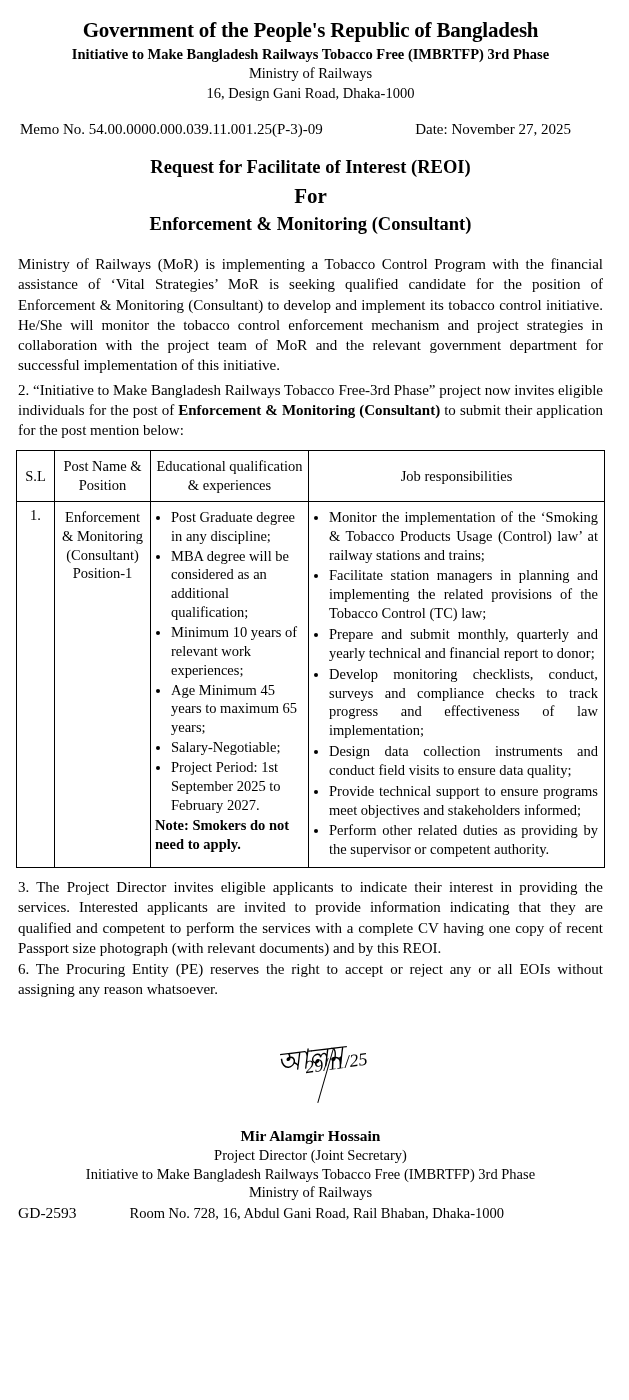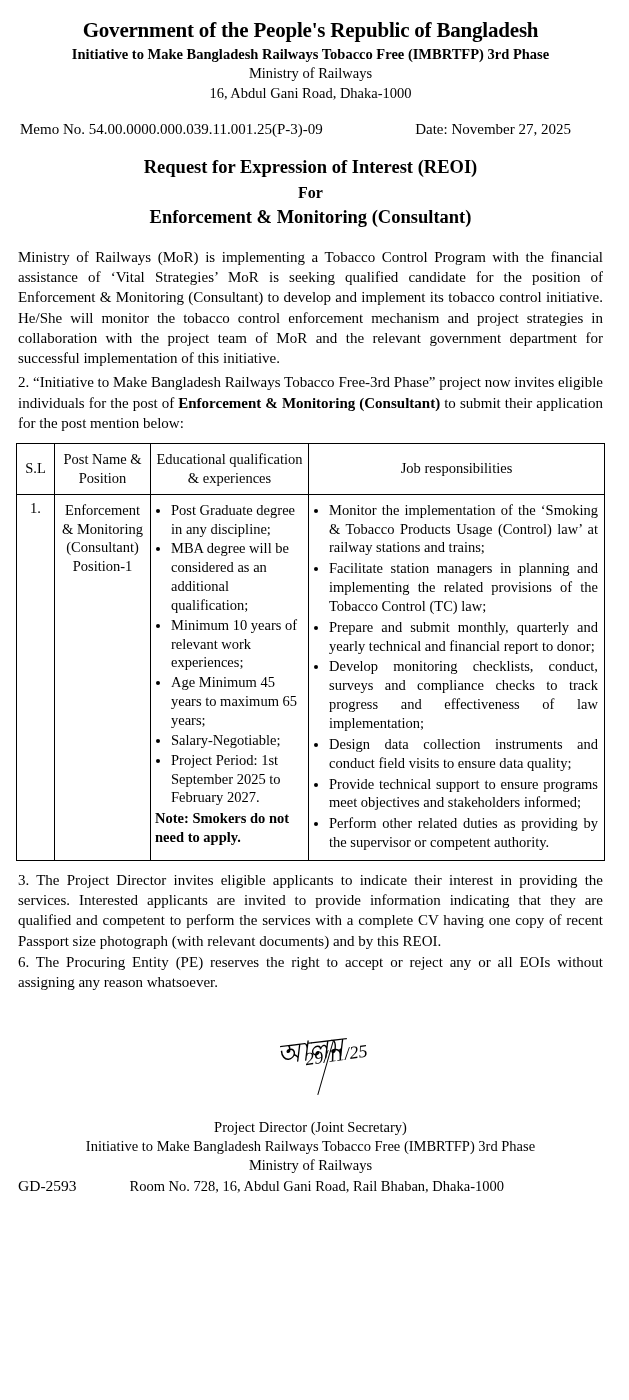--- a/index.html
+++ b/index.html
@@ -61,21 +61,21 @@
   .memo-left { white-space: nowrap; }
   .memo-right { white-space: nowrap; padding-right: 30px; }
 
   .reoi-title {
     font-size: 18.5px;
     font-weight: bold;
     text-align: center;
     margin-top: 16px;
     line-height: 1.45;
   }
-  .reoi-title .line2 { font-size: 16px; }
+  .reoi-title .line2 { font-size: 21px; }
 
   p.body-text {
     font-size: 15px;
     line-height: 1.35;
     text-align: justify;
     text-justify: inter-word;
     margin: 0;
     padding: 0 2px;
   }
   p.para-1 { margin-top: 16px; }
@@ -215,30 +215,30 @@
 </style>
 </head>
 <body>
 
 <div class="page">
 
   <div>
     <div class="org-title">Government of the People's Republic of Bangladesh</div>
     <div class="org-sub1">Initiative to Make Bangladesh Railways Tobacco Free (IMBRTFP) 3rd Phase</div>
     <div class="org-sub2">Ministry of Railways</div>
-    <div class="org-sub3">16, Abdul Gani Road, Dhaka-1000</div>
+    <div class="org-sub3">16, Design Gani Road, Dhaka-1000</div>
   </div>
 
   <div class="memo-row">
     <div class="memo-left">Memo No. 54.00.0000.000.039.11.001.25(P-3)-09</div>
     <div class="memo-right">Date: November 27, 2025</div>
   </div>
 
   <div class="reoi-title">
-    <div>Request for Expression of Interest (REOI)</div>
+    <div>Request for Facilitate of Interest (REOI)</div>
     <div class="line2">For</div>
     <div>Enforcement &amp; Monitoring (Consultant)</div>
   </div>
 
   <p class="body-text para-1">Ministry of Railways (MoR) is implementing a Tobacco Control Program with the financial assistance of ‘Vital Strategies’ MoR is seeking qualified candidate for the position of Enforcement &amp; Monitoring (Consultant) to develop and implement its tobacco control initiative. He/She will monitor the tobacco control enforcement mechanism and project strategies in collaboration with the project team of MoR and the relevant government department for successful implementation of this initiative.</p>
 
   <p class="body-text para-2"><span>2. “Initiative to Make Bangladesh Railways Tobacco Free-3rd Phase” project now invites eligible individuals for the post of </span><span class="bold">Enforcement &amp; Monitoring (Consultant)</span><span> to submit their application for the post mention below:</span></p>
 
   <table class="reoi-table">
     <colgroup>
@@ -290,20 +290,21 @@
     <p class="numbered-para">6. The Procuring Entity (PE) reserves the right to accept or reject any or all EOIs without assigning any reason whatsoever.</p>
   </div>
 
   <div class="signature-area">
     <span class="sign-script">আলম</span>
     <span class="sign-date">29/11/25</span>
     <span class="sign-stroke"></span>
   </div>
 
   <div class="footer-block">
+    <div class="footer-name">Mir Alamgir Hossain</div>
     <div>Project Director (Joint Secretary)</div>
     <div>Initiative to Make Bangladesh Railways Tobacco Free (IMBRTFP) 3rd Phase</div>
     <div>Ministry of Railways</div>
   </div>
 
   <div class="footer-last-row">
     <div class="gd-code">GD-2593</div>
     <div class="footer-room">Room No. 728, 16, Abdul Gani Road, Rail Bhaban, Dhaka-1000</div>
   </div>
 

